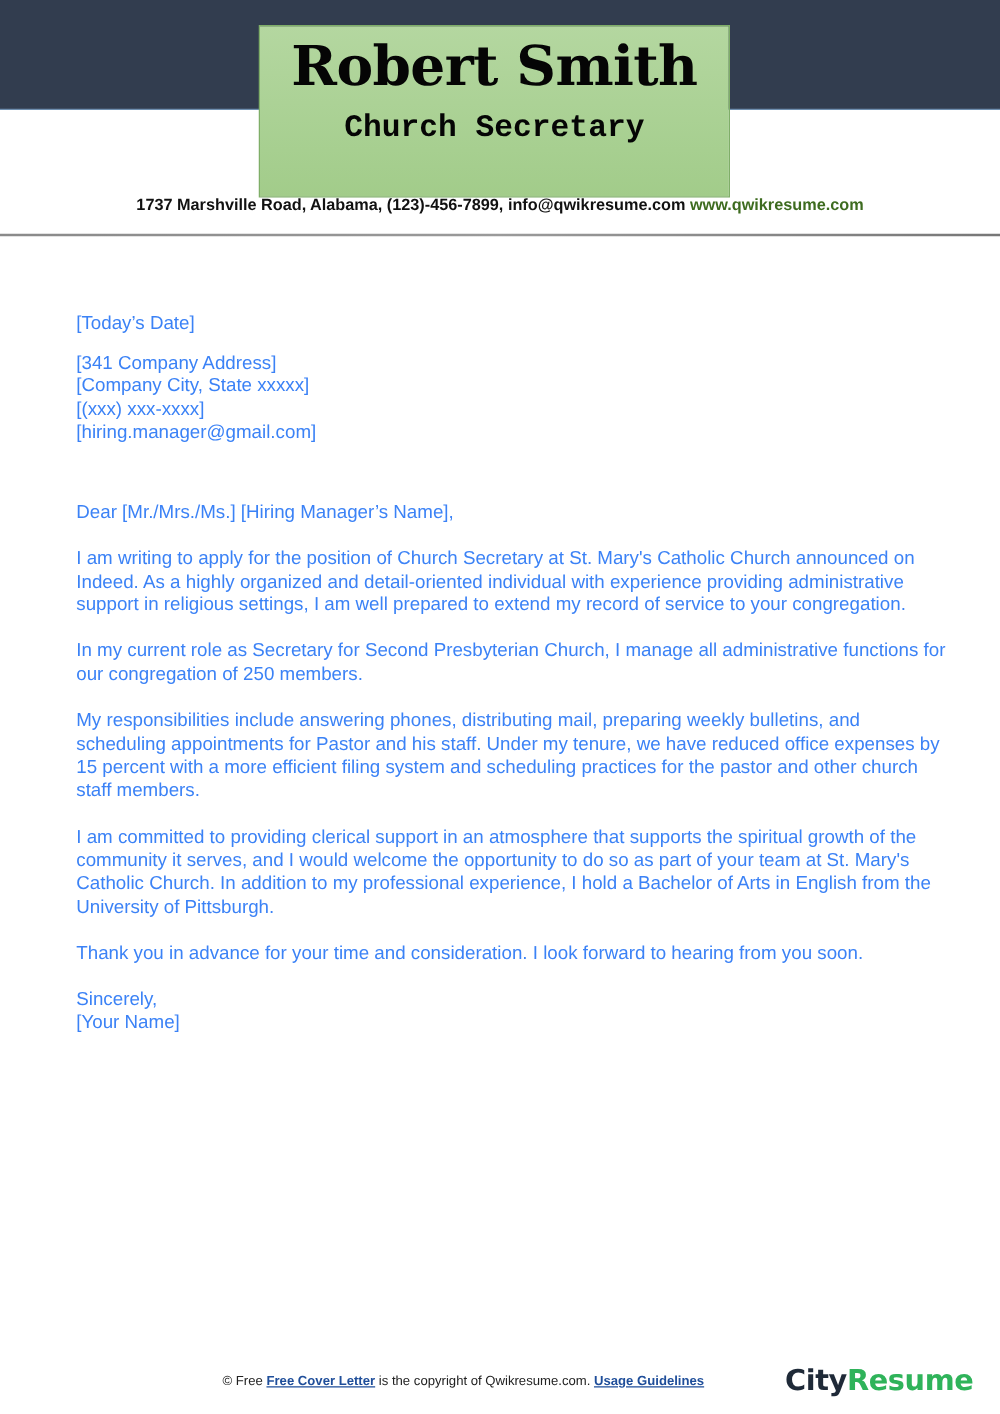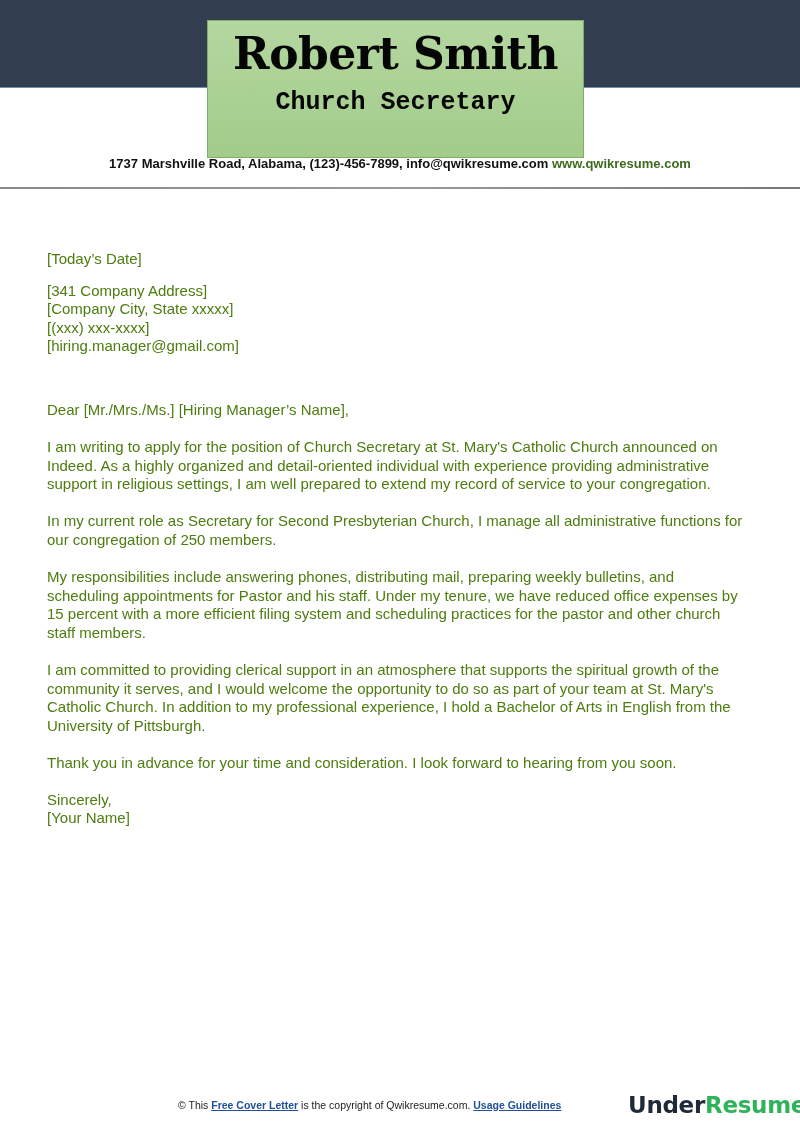--- a/index.html
+++ b/index.html
@@ -43,22 +43,22 @@
     text-align: center;
     font-size: 13px; font-weight: bold;
     color: #111;
   }
   .contact-line .web { color: #3d6b1f; }
   .separator {
     position: absolute; left: 0; top: 187px; width: 800px; height: 2px;
     background: linear-gradient(90deg, #8a8a8a, #9a9a9a 50%, #777);
   }
   .letter {
-    position: absolute; left: 47px; top: 250px; width: 700px;
-    font-size: 15px; line-height: 18.6px; color: #4d7c0f;
+    position: absolute; left: 61px; top: 250px; width: 700px;
+    font-size: 15px; line-height: 18.6px; color: #3b82f6;
   }
   .letter p { margin: 0; }
   .date { margin-bottom: 13px !important; }
   .gap-salutation { height: 45px; }
   .para { margin-bottom: 18.5px !important; }
   .footer {
     position: absolute; left: 178px; top: 1099px;
     font-size: 10.5px; color: #222;
   }
   .footer a { color: #1f4e9a; font-weight: bold; text-decoration: underline; }
@@ -100,18 +100,18 @@
   <p class="para">I am writing to apply for the position of Church Secretary at St. Mary's Catholic Church announced on Indeed. As a highly organized and detail-oriented individual with experience providing administrative support in religious settings, I am well prepared to extend my record of service to your congregation.</p>
   <p class="para">In my current role as Secretary for Second Presbyterian Church, I manage all administrative functions for our congregation of 250 members.</p>
   <p class="para">My responsibilities include answering phones, distributing mail, preparing weekly bulletins, and scheduling appointments for Pastor and his staff. Under my tenure, we have reduced office expenses by 15 percent with a more efficient filing system and scheduling practices for the pastor and other church staff members.</p>
   <p class="para">I am committed to providing clerical support in an atmosphere that supports the spiritual growth of the community it serves, and I would welcome the opportunity to do so as part of your team at St. Mary's Catholic Church. In addition to my professional experience, I hold a Bachelor of Arts in English from the University of Pittsburgh.</p>
   <p class="para">Thank you in advance for your time and consideration. I look forward to hearing from you soon.</p>
   <p>Sincerely,</p>
   <p>[Your Name]</p>
 </div>
 
 <div class="footer">
-  <span>© This </span><a>Free Cover Letter</a><span> is the copyright of Qwikresume.com. </span><a>Usage Guidelines</a>
+  <span>© Free </span><a>Free Cover Letter</a><span> is the copyright of Qwikresume.com. </span><a>Usage Guidelines</a>
 </div>
 
 <div class="brand">
-  <span class="q">Under</span><span class="r">Resume</span>
+  <span class="q">City</span><span class="r">Resume</span>
 </div>
 
 </body></html>

